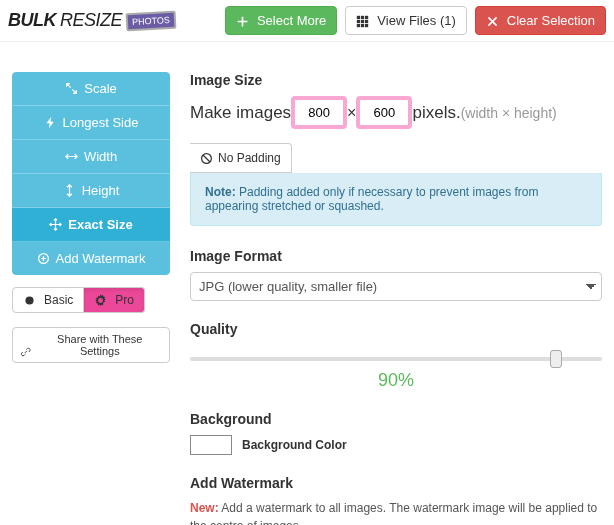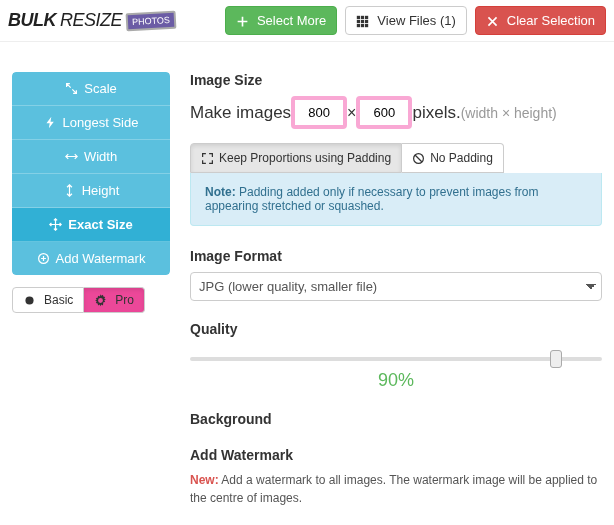--- a/index.html
+++ b/index.html
@@ -142,40 +142,40 @@
         <span>Basic</span>
       </button>
       <button class="btn active">
         <svg class="icon" viewBox="0 0 16 16" fill="#333">
             <path d="M8 5a3 3 0 100 6 3 3 0 000-6zM8 0l1 2 2-1 .5 2.2 2.2.5-1 2 2 1-2 1 1 2-2.2.5L11 14l-2-1-1 2-1-2-2 1-.5-2.2L2.3 11l1-2-2-1 2-1-1-2 2.2-.5L5 2l2 1 1-2z"></path>
           </svg>
         <span>Pro</span>
       </button>
     </div>
     <br>
+    <button class="btn share-btn">
+      <svg class="icon" style="width:10px;height:10px" viewBox="0 0 16 16" stroke="#333" stroke-width="1.5" fill="none">
+          <path d="M6 10l4-4M7 12l-2 2a3 3 0 01-4-4l2-2M9 4l2-2a3 3 0 014 4l-2 2"></path>
+        </svg>
+      <span>Share with These Settings</span>
+    </button>
   </div>
 
   <div class="main">
     <div class="section">
       <h4>Image Size</h4>
       <div class="size-row">
         <span class="lead">Make images</span>
         <input class="size-input" value="800" style="">
         <span>×</span>
         <input class="size-input" value="600" style="">
         <span class="lead">pixels.</span>
         <span class="muted">(width × height)</span>
       </div>
       <div class="padtabs">
-        <div class="pt active">
-          <svg class="icon" viewBox="0 0 16 16" stroke="#333" stroke-width="1.5" fill="none">
-              <path d="M2 6V2h4M14 6V2h-4M2 10v4h4M14 10v4h-4"></path>
-            </svg>
-          <span>Keep Proportions using Padding</span>
-        </div>
         <div class="pt">
           <svg class="icon" viewBox="0 0 16 16" stroke="#333" stroke-width="1.5" fill="none">
               <circle cx="8" cy="8" r="6"></circle>
               <path d="M4 4l8 8"></path>
             </svg>
           <span>No Padding</span>
         </div>
       </div>
       <div class="note-box">
         <b>Note:</b><span> Padding added only if necessary to prevent images from appearing stretched or squashed.</span>
@@ -192,20 +192,24 @@
     <div class="section">
       <h4>Quality</h4>
       <div class="quality-wrap">
         <input type="range" min="0" max="100" class="slider" value="90" style="">
         <div class="quality-val">90%</div>
       </div>
     </div>
 
     <div class="section">
       <h4>Background</h4>
+      <div class="bg-row">
+        <div class="swatch"></div>
+        <span class="bg-label">Background Color</span>
+      </div>
     </div>
 
     <div class="section">
       <h4>Add Watermark</h4>
       <p class="wm-desc">
         <span class="new">New:</span><span> Add a watermark to all images. The watermark image will be applied to the centre of images.</span>
       </p>
 
     </div>
   </div>

